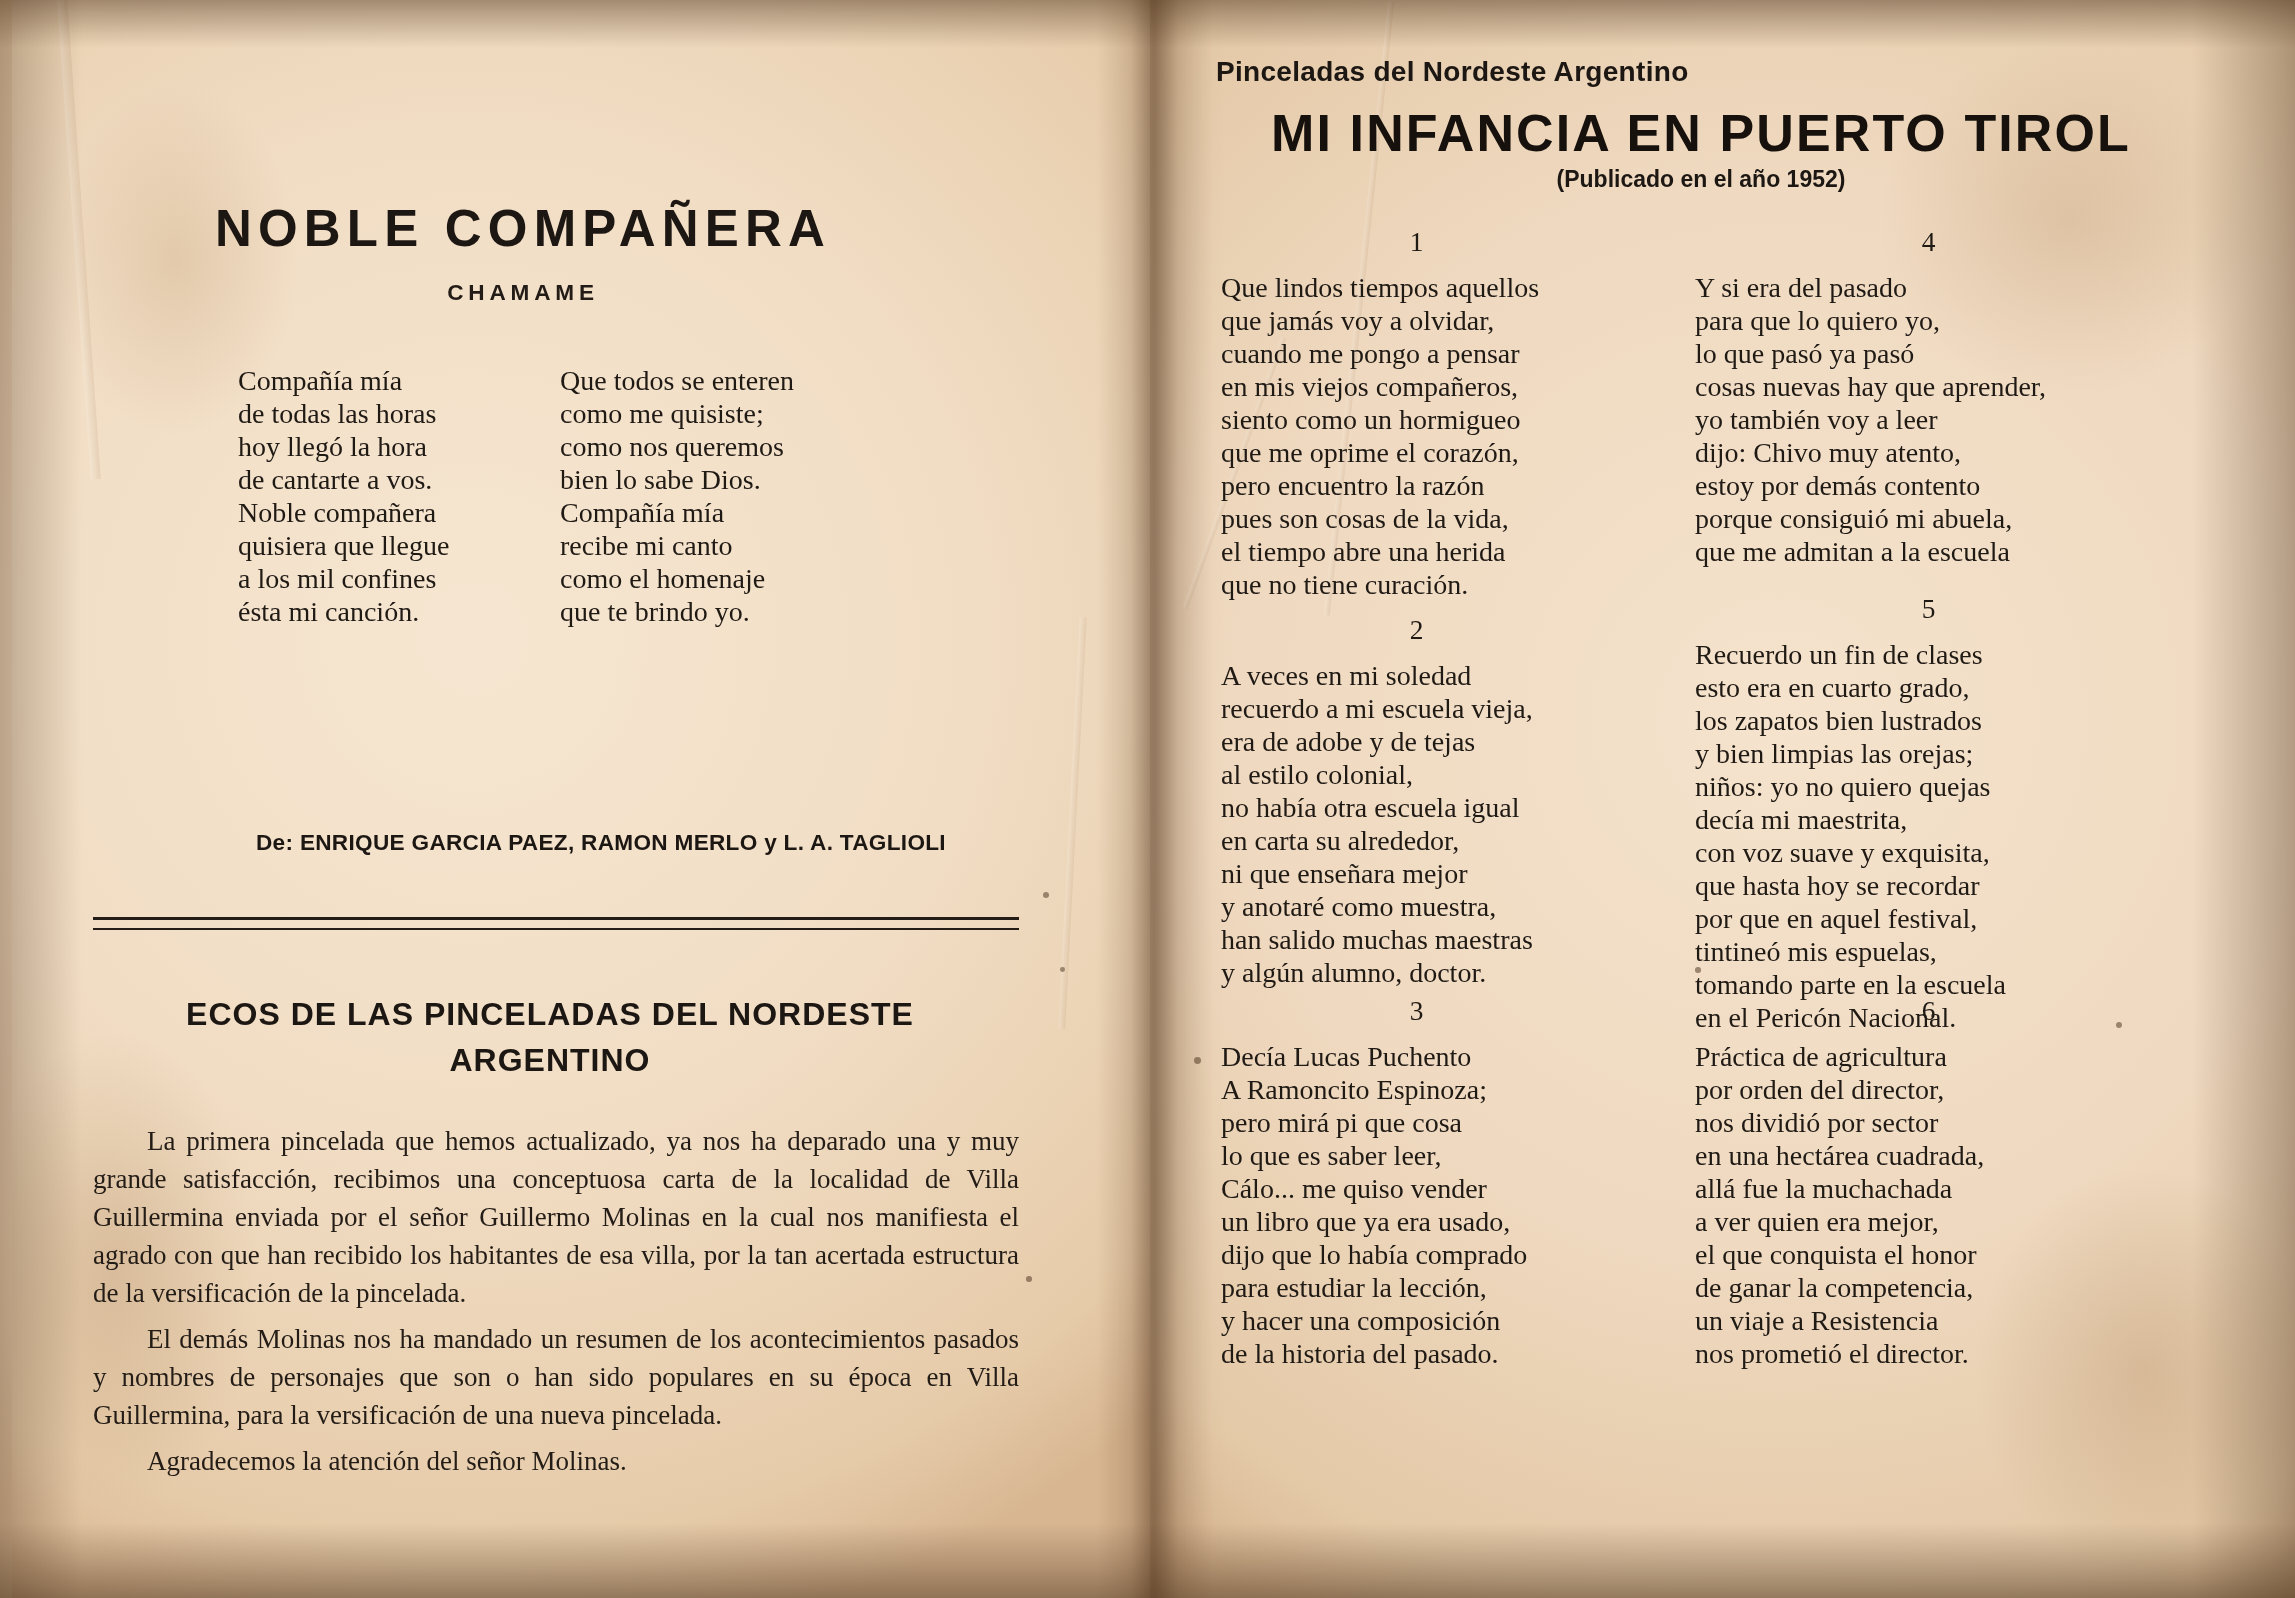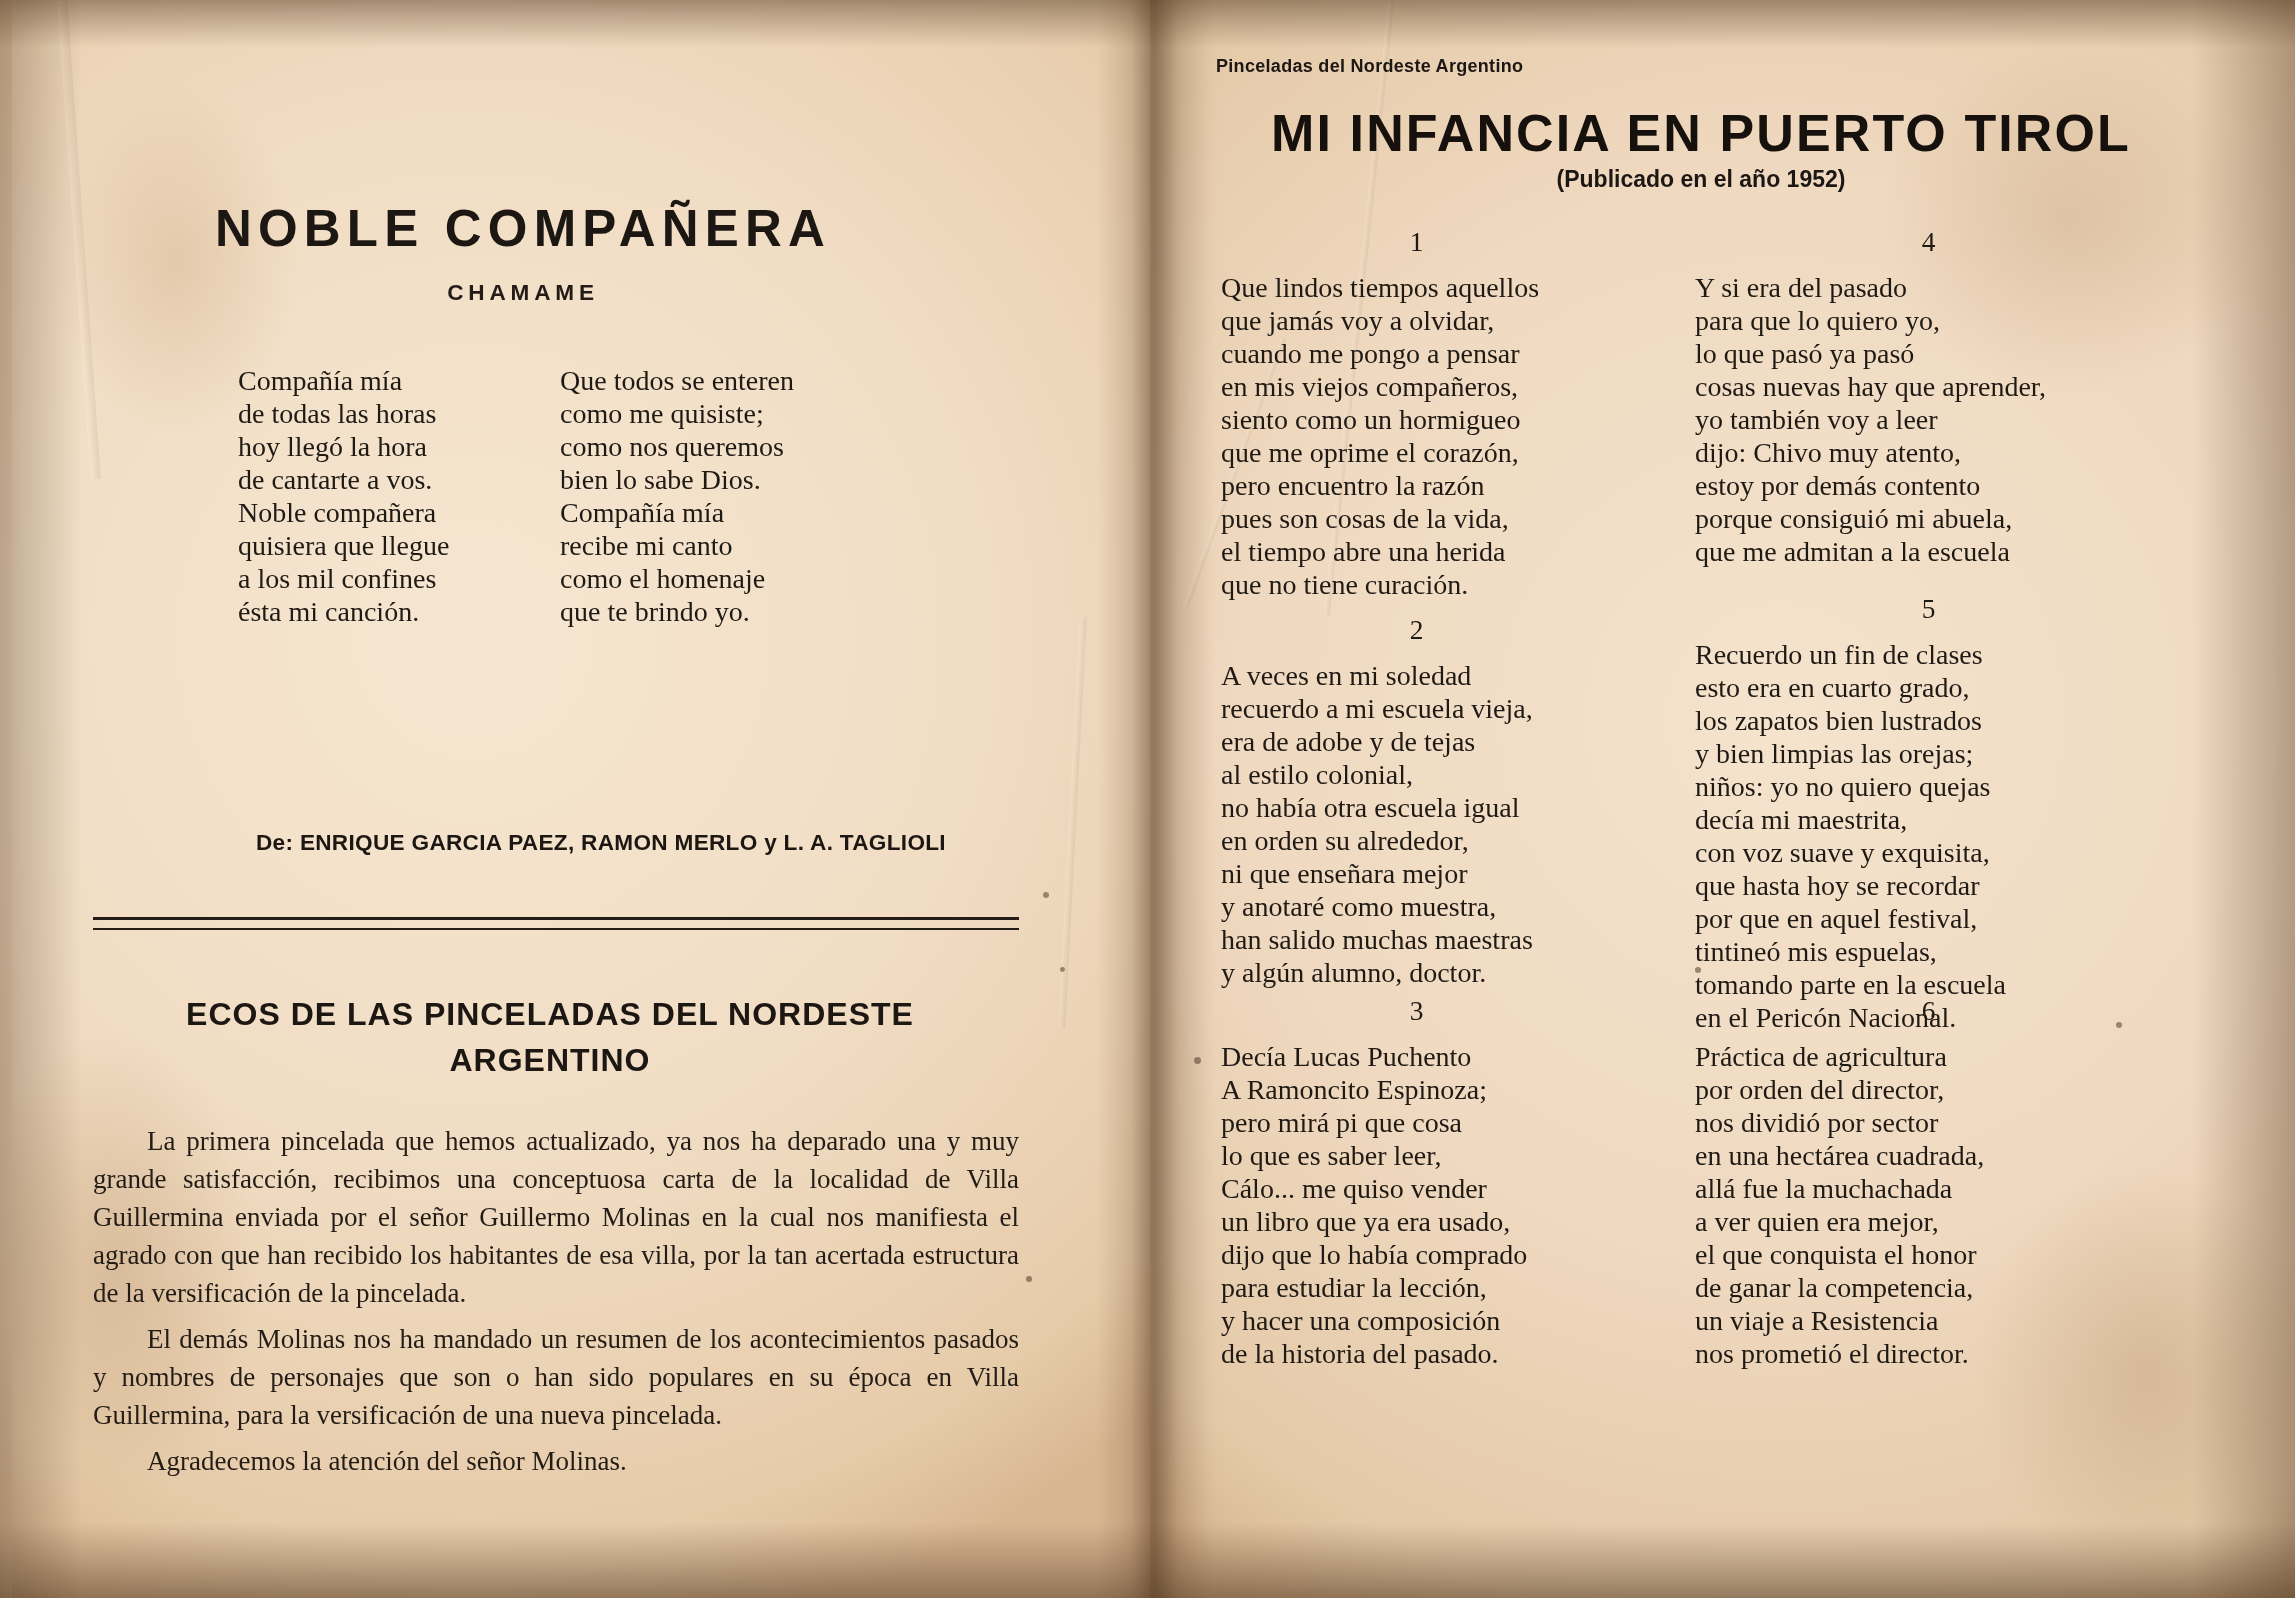--- a/index.html
+++ b/index.html
@@ -177,21 +177,21 @@
     text-align: justify;
   }
   .l-body p { margin: 0 0 8.2px 0; text-indent: 54px; }
 
   
   .r-kicker {
     position: absolute;
     left: 1216px; top: 56px;
     font-family: "Liberation Sans", sans-serif;
     font-weight: bold;
-    font-size: 18px;
+    font-size: 28px;
     letter-spacing: 0.3px;
     color: #1d1713;
   }
   .r-title {
     position: absolute;
     left: 1166px; top: 103px; width: 1070px;
     text-align: center;
     font-family: "Liberation Sans", sans-serif;
     font-weight: bold;
     font-size: 52px;
@@ -309,21 +309,21 @@
     <span class="ln">que no tiene curación.</span>
   </div>
 
   <div class="stanza s2">
     <span class="num">2</span>
     <span class="ln">A veces en mi soledad</span>
     <span class="ln">recuerdo a mi escuela vieja,</span>
     <span class="ln">era de adobe y de tejas</span>
     <span class="ln">al estilo colonial,</span>
     <span class="ln">no había otra escuela igual</span>
-    <span class="ln">en orden su alrededor,</span>
+    <span class="ln">en carta su alrededor,</span>
     <span class="ln">ni que enseñara mejor</span>
     <span class="ln">y anotaré como muestra,</span>
     <span class="ln">han salido muchas maestras</span>
     <span class="ln">y algún alumno, doctor.</span>
   </div>
 
   <div class="stanza s3">
     <span class="num">3</span>
     <span class="ln">Decía Lucas Puchento</span>
     <span class="ln">A Ramoncito Espinoza;</span>

